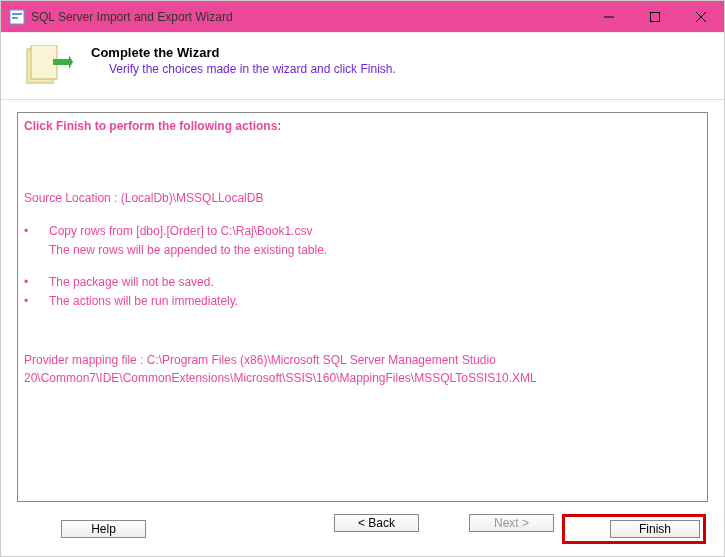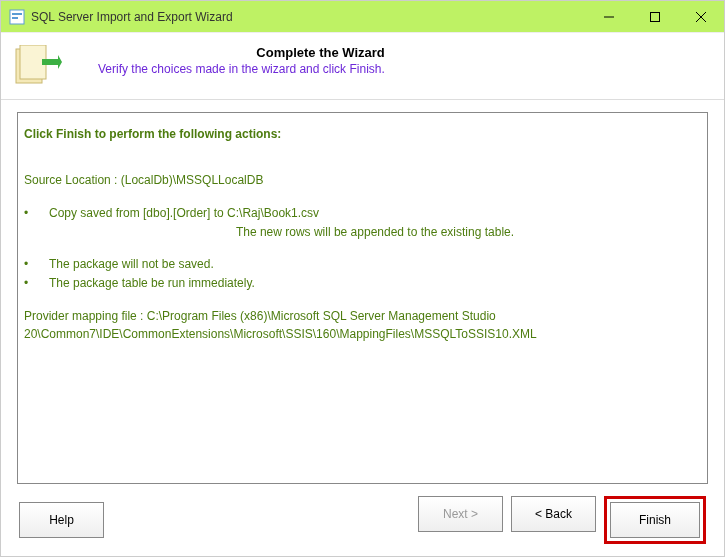--- a/index.html
+++ b/index.html
@@ -21,21 +21,21 @@
       border: 1px solid #ccc;
       display: flex;
       flex-direction: column;
       background: #fff;
     }
     .titlebar {
       height: 32px;
       display: flex;
       align-items: center;
       padding: 0 0 0 8px;
-      background: #bef264;
+      background: #ec4899;
       border-bottom: 1px solid #eee;
     }
     .titlebar-icon {
       width: 16px;
       height: 16px;
       margin-right: 6px;
     }
     .titlebar-text {
       flex: 1;
       font-size: 12px;
@@ -52,24 +52,23 @@
       align-items: center;
       justify-content: center;
       color: #333;
       font-size: 13px;
       background: transparent;
       border: none;
       cursor: pointer;
     }
     .header {
       display: flex;
-      padding: 12px 16px 14px 13px;
+      padding: 12px 16px 14px 24px;
       border-bottom: 1px solid #ddd;
       background: #fff;
-      text-align: right;
     }
     .header-icon {
       width: 48px;
       height: 40px;
       margin-right: 18px;
       flex-shrink: 0;
     }
     .header-text h2 {
       font-size: 13px;
       font-weight: bold;
@@ -82,68 +81,69 @@
       padding-left: 18px;
     }
     .content-wrap {
       flex: 1;
       padding: 12px 16px 0 16px;
       overflow: hidden;
     }
     .content {
       border: 1px solid #888;
       height: 100%;
-      padding: 12px 6px;
-      font-size: 12px;
-      color: #4d7c0f;
+      padding: 4px 6px;
+      font-size: 12px;
+      color: #ec4899;
       line-height: 1.5;
       overflow-y: auto;
       background: #fff;
     }
     .content-heading {
       font-weight: bold;
       margin-bottom: 14px;
     }
     .content-line {
       margin-bottom: 1px;
+      margin-top: 26px;
     }
     .content-spacer {
       height: 14px;
     }
     .bullet-item {
       display: flex;
       margin-bottom: 1px;
     }
     .bullet {
       width: 25px;
       flex-shrink: 0;
       text-align: left;
     }
     .bullet-text {
       flex: 1;
     }
     .indent-text {
       padding-left: 25px;
-      text-align: center;
     }
     .button-bar {
       padding: 12px 18px;
       display: flex;
       align-items: center;
       background: #fff;
     }
     .btn {
       min-width: 85px;
-      height: 36px;
+      height: 18px;
       border: 1px solid #888;
       background: linear-gradient(#fff, #eee);
       font-size: 12px;
       color: #000;
       cursor: pointer;
       padding: 0 10px;
+      margin-left: 42px;
     }
     .btn:disabled {
       color: #999;
       cursor: default;
     }
     .btn-spacer {
       flex: 1;
     }
     .btn-group {
       display: flex;
@@ -203,42 +203,42 @@
   </div>
 
   <div class="content-wrap">
     <div class="content">
       <div class="content-heading">Click Finish to perform the following actions:</div>
       <div class="content-spacer"></div>
       <div class="content-line">Source Location : (LocalDb)\MSSQLLocalDB</div>
       <div class="content-spacer"></div>
       <div class="bullet-item">
         <span class="bullet">•</span>
-        <span class="bullet-text">Copy saved from [dbo].[Order] to C:\Raj\Book1.csv</span>
+        <span class="bullet-text">Copy rows from [dbo].[Order] to C:\Raj\Book1.csv</span>
       </div>
       <div class="indent-text">The new rows will be appended to the existing table.</div>
       <div class="content-spacer"></div>
       <div class="bullet-item">
         <span class="bullet">•</span>
         <span class="bullet-text">The package will not be saved.</span>
       </div>
       <div class="bullet-item">
         <span class="bullet">•</span>
-        <span class="bullet-text">The package table be run immediately.</span>
+        <span class="bullet-text">The actions will be run immediately.</span>
       </div>
       <div class="content-spacer"></div>
       <div class="content-line">Provider mapping file : C:\Program Files (x86)\Microsoft SQL Server Management Studio 20\Common7\IDE\CommonExtensions\Microsoft\SSIS\160\MappingFiles\MSSQLToSSIS10.XML</div>
     </div>
   </div>
 
   <div class="button-bar">
     <button class="btn">Help</button>
     <div class="btn-spacer"></div>
     <div class="btn-group">
+      <button class="btn">&lt; Back</button>
       <button class="btn" disabled="">Next &gt;</button>
-      <button class="btn">&lt; Back</button>
       <span class="finish-highlight">
         <button class="btn">Finish</button>
       </span>
     </div>
   </div>
 
 </div>
 
 </body></html>

